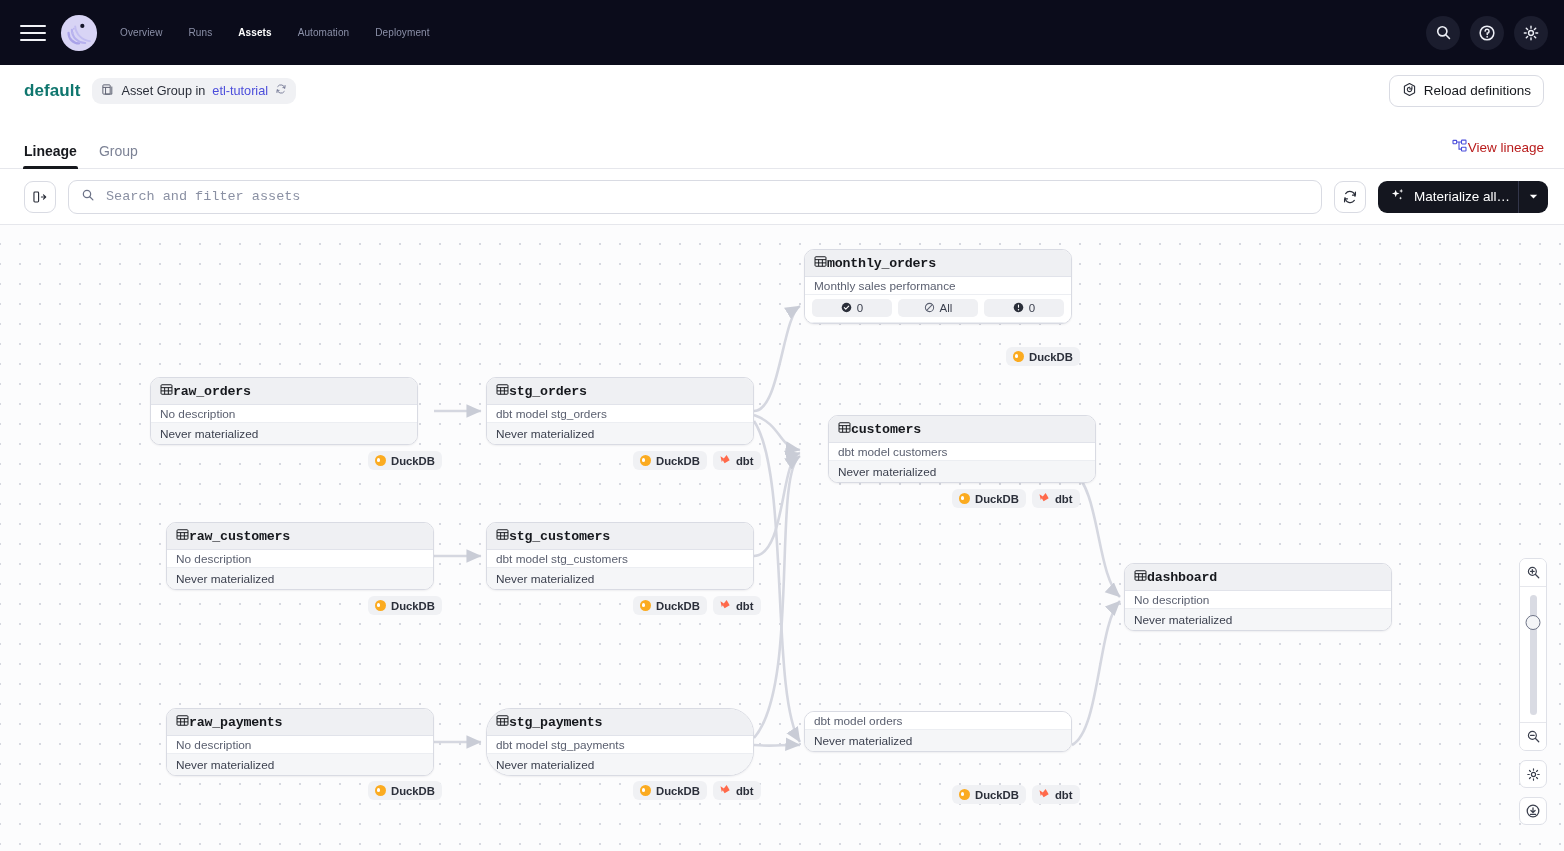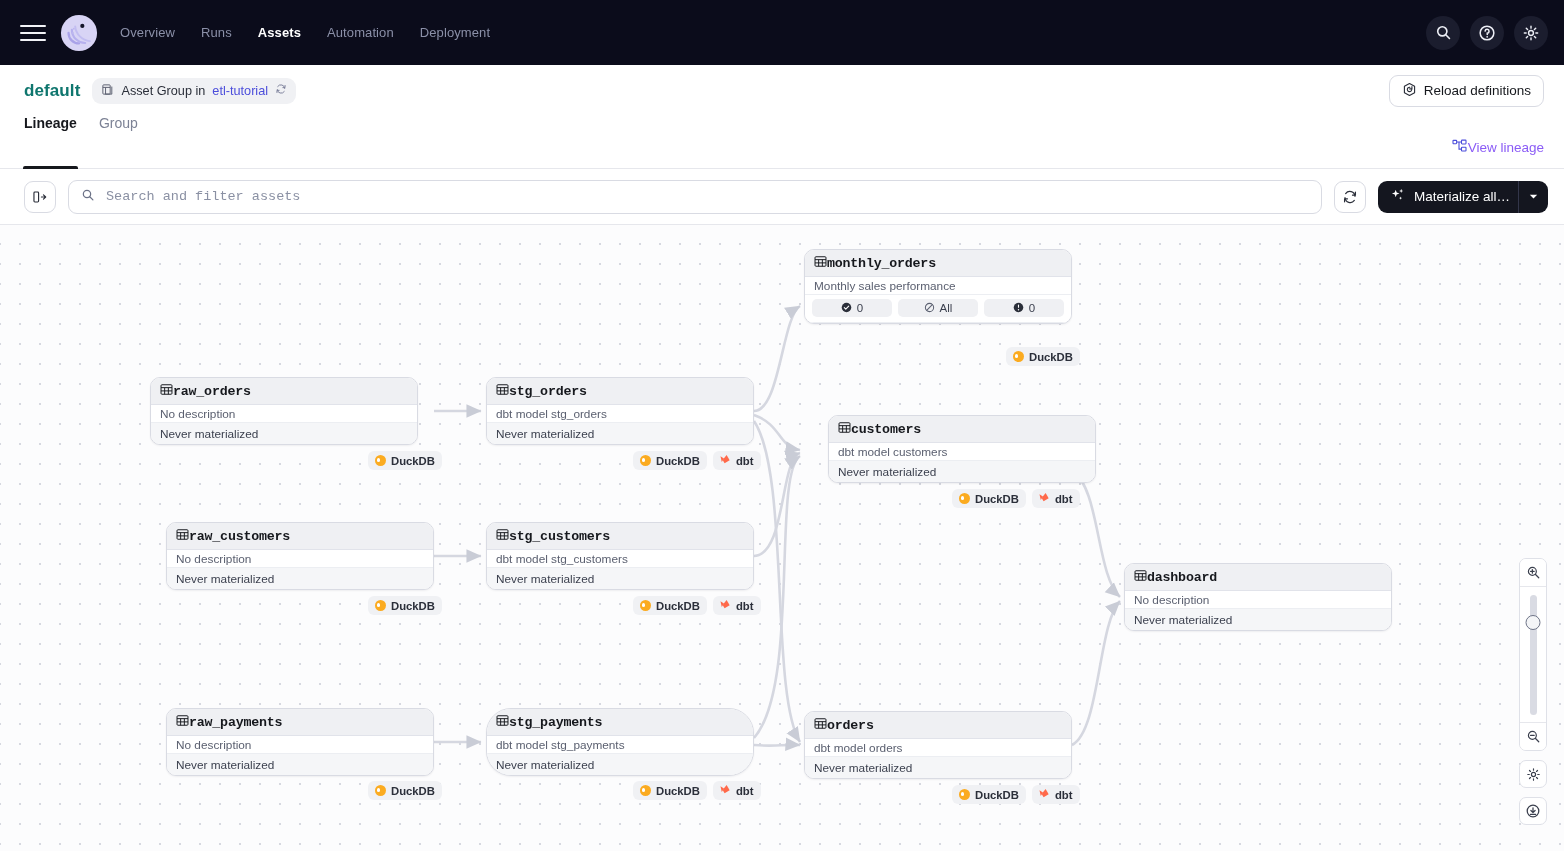--- a/index.html
+++ b/index.html
@@ -18,21 +18,21 @@
     height: 65px; background: #0b0c1b;
     display: flex; align-items: center;
     padding: 0 16px 0 20px;
     position: relative; z-index: 20;
   }
   .burger { width: 26px; height: 26px; display:flex; flex-direction:column;
     justify-content:center; gap:5px; cursor:pointer; margin-right: 14px; }
   .burger i { display:block; height:2px; background:#f2f3f7; border-radius:2px; }
   .logo { width: 38px; height: 38px; margin-right: 22px; flex: 0 0 auto; }
   .navlinks { display:flex; align-items:center; gap: 26px; }
-  .navlink { color:#8b90a8; font-size: 13px; letter-spacing:.1px; cursor:pointer; }
+  .navlink { color:#8b90a8; font-size: 10px; letter-spacing:.1px; cursor:pointer; }
   .navlink.active { color:#ffffff; font-weight: 700; }
   .navspacer { flex: 1 1 auto; }
   .navicons { display:flex; align-items:center; gap: 10px; }
   .iconbtn-dark { width: 34px; height: 34px; border-radius: 50%;
     background:#1b1d2e; display:flex; align-items:center; justify-content:center;
     cursor:pointer; }
   .iconbtn-dark svg { display:block; }
 
   
   .pagehead {
@@ -53,33 +53,33 @@
     background:#fff; padding: 0 12px; font-size: 13.5px; color:#16181d;
     cursor:pointer;
   }
 
   
   .tabsrow {
     height: 53px; background:#fff; display:flex; align-items:flex-end;
     padding: 0 20px 0 24px; border-bottom: 1px solid #e6e7ec;
     position: relative;
   }
-  .tabs { display:flex; gap: 22px; height:100%; }
+  .tabs { display:flex; align-items:flex-end; gap: 22px; height:100%; }
   .tab {
     font-size: 14px; color:#7c8295; cursor:pointer;
     padding-bottom: 10px; position:relative; line-height:1;
   }
   .tab.active { color:#16181d; font-weight:700; }
   .tab.active::after {
     content:""; position:absolute; left:-1px; right:-1px; bottom:-1px;
     height: 3px; background:#16181d; border-radius: 2px 2px 0 0;
   }
   .viewlineage {
     margin-left:auto; display:flex; align-items:center; gap:1px;
-    color:#8b5cf6; font-size:13.5px; cursor:pointer; padding-bottom: 12px;
+    color:#b91c1c; font-size:13.5px; cursor:pointer; padding-bottom: 12px;
   }
 
   
   .toolbar {
     height: 56px; background:#fff; display:flex; align-items:center;
     gap: 12px; padding: 0 16px 0 24px; border-bottom: 1px solid #e6e7ec;
     position: relative; z-index: 6;
   }
   .sq-btn {
     width:32px; height:32px; border:1px solid #d9dbe3; border-radius:9px;
@@ -644,32 +644,20 @@
           <svg width="11" height="11" viewBox="0 0 12 12">
             <path d="M1.4 1.4 L4.6 4.6 L1.4 7.8 Z" fill="#ff694a" transform="rotate(-12 6 6)"></path>
             <path d="M6 1 L10.6 5.6 L6 10.2 L3.1 7.3 Z" fill="#ff694a" transform="rotate(14 6 6)"></path>
           </svg>
         </span>
         <span>dbt</span>
       </div>
     </div>
 
     <div class="node" style="left:804px; top:486px;">
-      <div class="node-head">
-        <span>
-          <svg width="13" height="13" viewBox="0 0 14 14" fill="none" stroke="#16181d" stroke-width="1.05">
-            <rect x="1.1" y="1.9" width="11.8" height="10.2" rx="1"></rect>
-            <line x1="1.1" y1="5" x2="12.9" y2="5"></line>
-              <line x1="1.1" y1="8.5" x2="12.9" y2="8.5"></line>
-            <line x1="5" y1="5" x2="5" y2="12.1"></line>
-              <line x1="9" y1="5" x2="9" y2="12.1"></line>
-          </svg>
-        </span>
-        <span class="node-name">orders</span>
-      </div>
       <div class="node-desc">dbt model orders</div>
       <div class="node-status">Never materialized</div>
     </div>
     <div class="tags" style="left:952px; top:560px;">
       <div class="tag">
         <span class="dot-duck"></span>
         <span>DuckDB</span>
       </div>
       <div class="tag">
         <span class="dbt-x">

